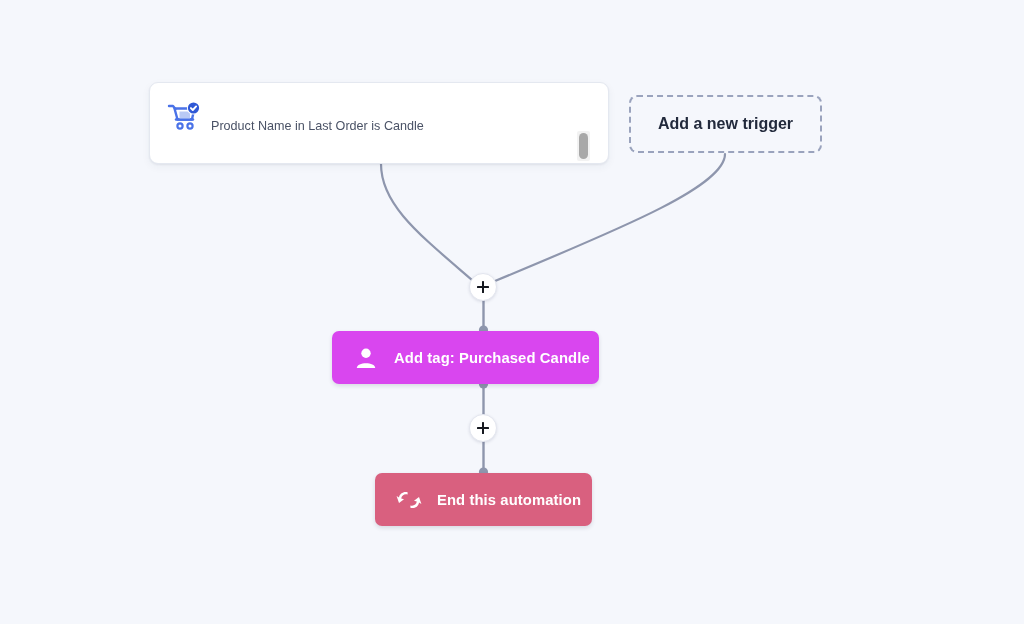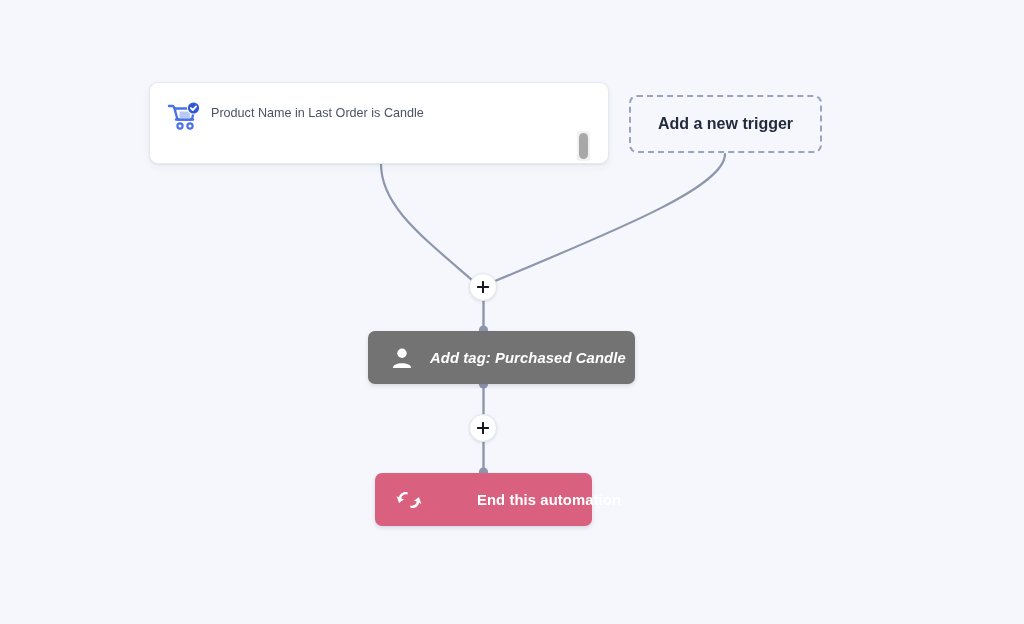--- a/index.html
+++ b/index.html
@@ -81,21 +81,21 @@
     min-width: 0;
   }
   .trigger-title {
     font-size: 14.6px;
     font-weight: bold;
     color: #222a3c;
     line-height: 19px;
     white-space: nowrap;
   }
   .trigger-sub {
-    margin-top: 7px;
+    margin-top: 20px;
     font-size: 12.6px;
     color: #4a5266;
     line-height: 17px;
     white-space: nowrap;
   }
 
   
   .trigger-scrollbar {
     position: absolute;
     right: 18px;
@@ -188,40 +188,38 @@
     white-space: nowrap;
   }
   .node-icon {
     flex: 0 0 auto;
     display: flex;
     align-items: center;
     justify-content: center;
   }
 
   #node-addtag {
-    left: 368px;
+    left: 332px;
     top: 331px;
     width: 267px;
     height: 53px;
-    background: #737373;
+    background: #d946ef;
     box-shadow: 0 2px 4px rgba(40,50,80,0.14);
     padding-left: 22px;
-    font-style: italic;
   }
   #node-addtag .node-icon { width: 24px; height: 24px; margin-right: 16px; }
 
   #node-end {
     left: 375px;
     top: 473px;
     width: 217px;
     height: 53px;
     background: #d9607f;
     box-shadow: 0 2px 4px rgba(40,50,80,0.14);
     padding-left: 21px;
-    gap: 40px;
   }
   #node-end .node-icon { width: 26px; height: 24px; margin-right: 15px; }
 </style>
 </head>
 <body>
 
 <div id="canvas">
 
   <svg id="connectors" viewBox="0 0 1024 624" xmlns="http://www.w3.org/2000/svg">
 

